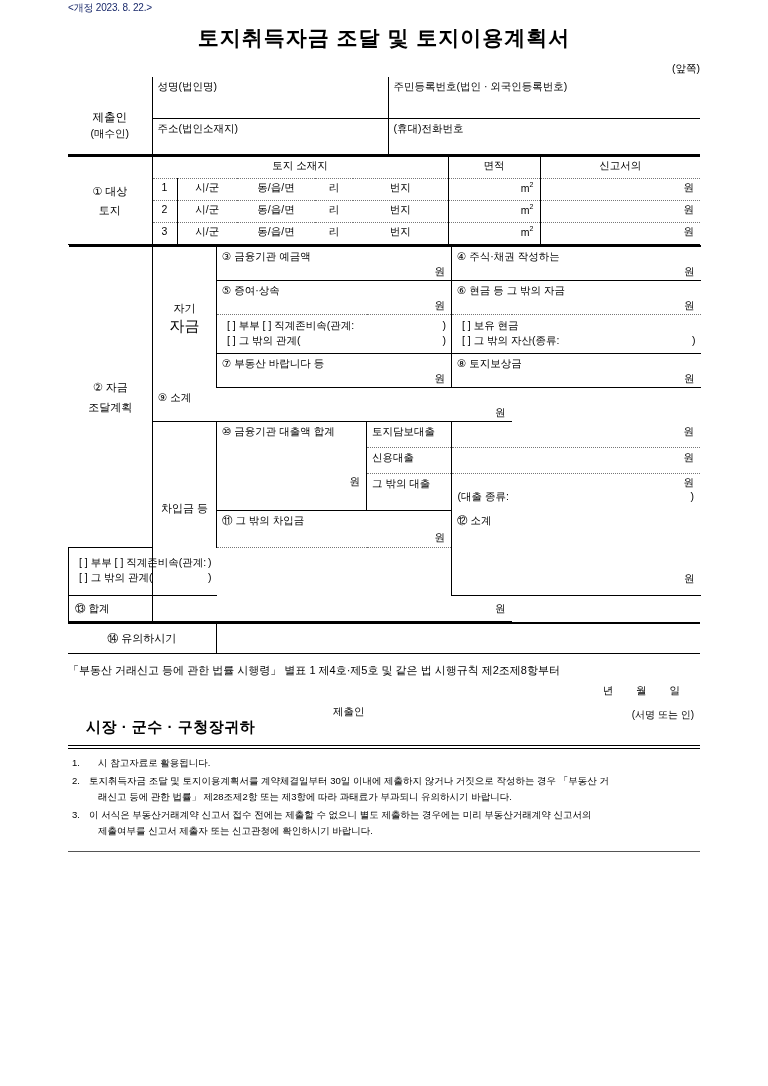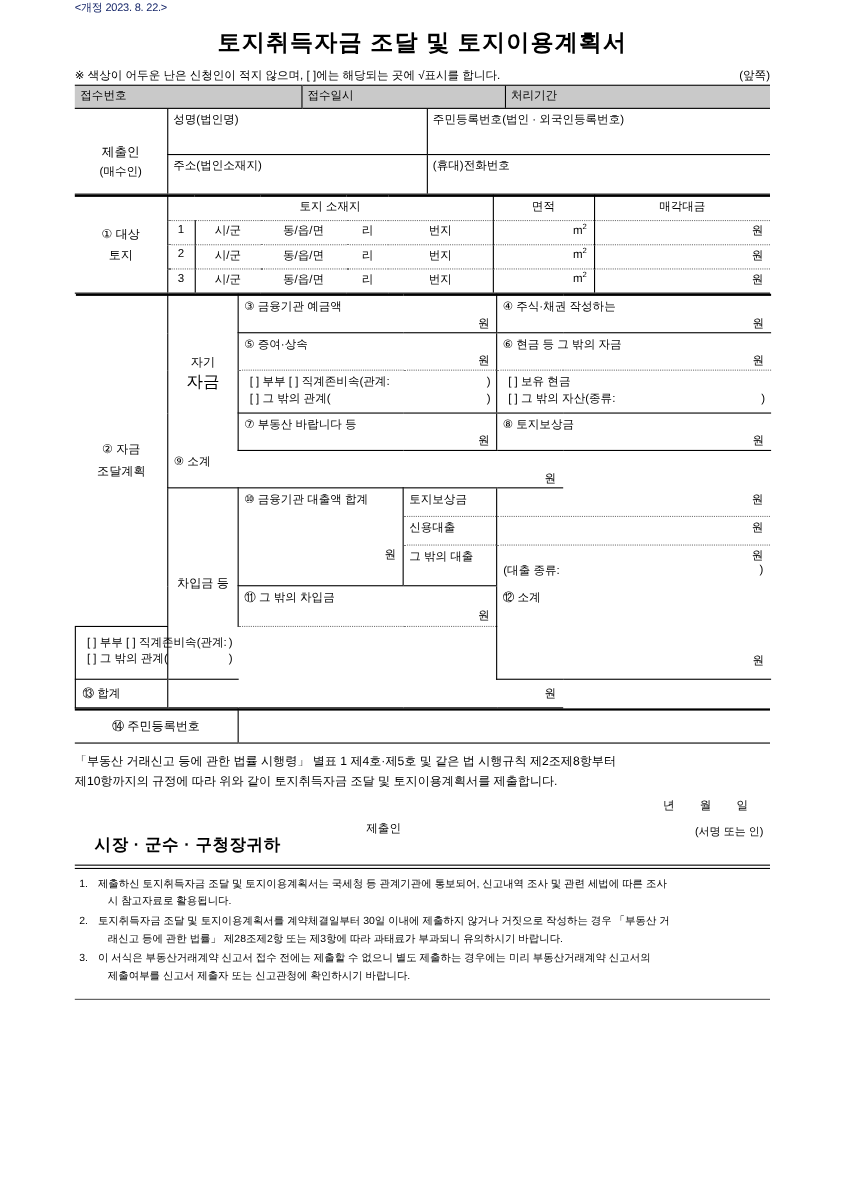--- a/index.html
+++ b/index.html
@@ -69,38 +69,23 @@
 <body>
 
 <div class="page">
 <div class="inner">
 
   <div class="revision">&lt;개정 2023. 8. 22.&gt;</div>
 
   <div class="doctitle">토지취득자금 조달 및 토지이용계획서</div>
 
   <div class="noticeline">
-    <span>※ 색상이 어두운 난은 신청인이 적지 않으며, [ ]에는 해당되는 곳에 √표시를 합니다.</span>
     <span class="front">(앞쪽)</span>
   </div>
 
-  <table class="recv">
-    <colgroup>
-          <col style="width:206px">
-          <col style="width:185px">
-          <col style="width:241px">
-        </colgroup>
-    <tbody>
-          <tr>
-      <td class="hdr b-t b-b">접수번호</td>
-      <td class="hdr b-t b-b b-l">접수일시</td>
-      <td class="hdr b-t b-b b-l">처리기간</td>
-    </tr>
-  </tbody>
-      </table>
 
   <table>
     <colgroup>
           <col style="width:84px">
           <col style="width:236px">
           <col style="width:312px">
         </colgroup>
     <tbody>
           <tr>
       <td rowspan="2" class="b-b vmid" style="text-align:center">
@@ -129,21 +114,21 @@
           <col style="width:160px">
     </colgroup>
     <tbody>
           <tr>
       <td rowspan="4" class="b-b vmid ctr">
         <div style="font-size:11px;line-height:19px">① 대상</div>
         <div style="font-size:11px;line-height:19px">토지</div>
       </td>
       <td colspan="5" class="b-l d-b ctr" style="padding:2px 0 1px 0">토지 소재지</td>
       <td class="b-l d-b ctr" style="padding:2px 0 1px 0">면적</td>
-      <td class="b-l d-b ctr" style="padding:2px 0 1px 0">매각대금</td>
+      <td class="b-l d-b ctr" style="padding:2px 0 1px 0">신고서의</td>
     </tr>
     <tr>
       <td class="b-l d-b ctr" style="padding:2px 0 1px 0">1</td>
       <td class="b-l d-b ctr" style="padding:2px 0 1px 0">시/군</td>
       <td class="d-b ctr" style="padding:2px 0 1px 0">동/읍/면</td>
       <td class="d-b ctr" style="padding:2px 0 1px 0">리</td>
       <td class="d-b ctr" style="padding:2px 0 1px 0">번지</td>
       <td class="b-l d-b rgt" style="padding:2px 6px 1px 0"><span>m</span><sup>2</sup></td>
       <td class="b-l d-b rgt" style="padding:2px 6px 1px 0">원</td>
     </tr>
@@ -253,21 +238,21 @@
         <div class="unit" style="text-align:right;padding:36px 6px 0 0">원</div>
       </td>
       <td class="b-l b-b" style="padding:0">
         <table style="border-collapse:collapse;width:100%;table-layout:fixed">
           <colgroup>
                   <col style="width:84px">
                   <col style="width:249px">
                 </colgroup>
           <tbody>
                   <tr>
-            <td class="d-b cellpad" style="height:20px">토지보상금</td>
+            <td class="d-b cellpad" style="height:20px">토지담보대출</td>
             <td class="d-b b-l rgt" style="padding:3px 6px 0 0">원</td>
           </tr>
           <tr>
             <td class="d-b cellpad" style="height:20px">신용대출</td>
             <td class="d-b b-l rgt" style="padding:3px 6px 0 0">원</td>
           </tr>
           <tr>
             <td class="cellpad" style="height:31px">그 밖의 대출</td>
             <td class="b-l" style="padding:0">
               <div style="text-align:right;padding:2px 6px 0 0">원</div>
@@ -313,29 +298,28 @@
   </tbody>
       </table>
 
   <table style="border-top:2px solid #000">
     <colgroup>
           <col style="width:148px">
           <col style="width:484px">
         </colgroup>
     <tbody>
           <tr>
-      <td class="b-b vmid ctr" style="height:29px;font-size:11px">⑭ 주민등록번호</td>
+      <td class="b-b vmid ctr" style="height:29px;font-size:11px">⑭ 유의하시기</td>
       <td class="b-l b-b"></td>
     </tr>
   </tbody>
       </table>
 
   <div class="stmt">
     <div>「부동산 거래신고 등에 관한 법률 시행령」 별표 1 제4호·제5호 및 같은 법 시행규칙 제2조제8항부터</div>
-    <div>제10항까지의 규정에 따라 위와 같이 토지취득자금 조달 및 토지이용계획서를 제출합니다.</div>
   </div>
 
   <div class="sigwrap">
     <div class="ymd">
       <span>년</span>
       <span>월</span>
       <span>일</span>
     </div>
     <div class="submitter2">제출인</div>
     <div class="signmark">(서명 또는 인)</div>
@@ -344,21 +328,20 @@
     </div>
   </div>
 
   <div class="sep"></div>
 
   <div>
     <div class="notes">
       <div class="item">
         <div class="num">1.</div>
         <div class="txt">
-          <div>제출하신 토지취득자금 조달 및 토지이용계획서는 국세청 등 관계기관에 통보되어, 신고내역 조사 및 관련 세법에 따른 조사</div>
           <div style="padding-left:9px">시 참고자료로 활용됩니다.</div>
         </div>
       </div>
       <div class="item">
         <div class="num">2.</div>
         <div class="txt">
           <div>토지취득자금 조달 및 토지이용계획서를 계약체결일부터 30일 이내에 제출하지 않거나 거짓으로 작성하는 경우 「부동산 거</div>
           <div style="padding-left:9px">래신고 등에 관한 법률」 제28조제2항 또는 제3항에 따라 과태료가 부과되니 유의하시기 바랍니다.</div>
         </div>
       </div>

